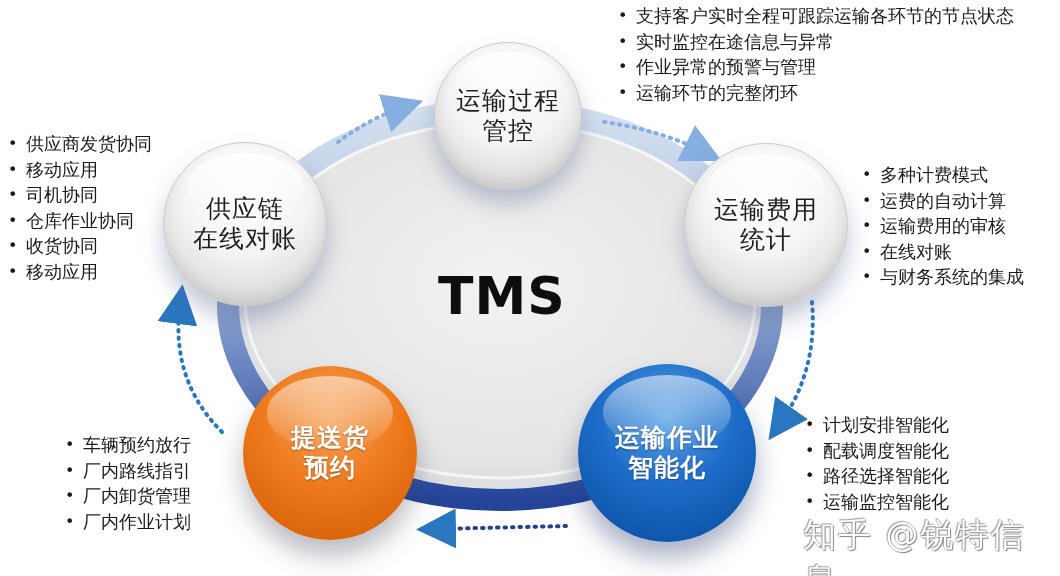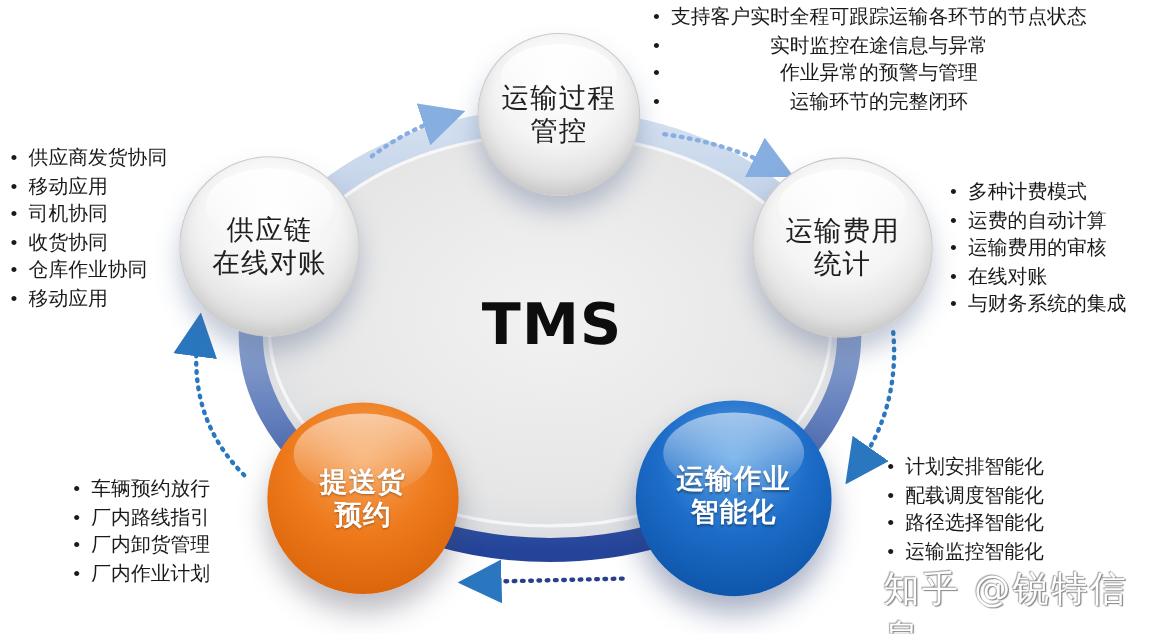--- a/index.html
+++ b/index.html
@@ -65,51 +65,51 @@
 
     <path d="M338,142 Q370,118 404,107" fill="none" stroke="#86aee0" stroke-width="4" stroke-dasharray="1.5 6" stroke-linecap="round" marker-end="url(#arrowHeadLight)"></path>
     <path d="M604,122 Q660,130 704,152" fill="none" stroke="#86aee0" stroke-width="4" stroke-dasharray="1.5 6" stroke-linecap="round" marker-end="url(#arrowHeadLight)"></path>
     <path d="M812,302 Q818,370 780,424" fill="none" stroke="#2a77c0" stroke-width="4" stroke-dasharray="1.5 6" stroke-linecap="round" marker-end="url(#arrowHead)"></path>
     <path d="M566,526 L436,529" fill="none" stroke="#2a3f8e" stroke-width="4" stroke-dasharray="1.5 6" stroke-linecap="round" marker-end="url(#arrowHead)"></path>
     <path d="M222,432 Q170,380 180,304" fill="none" stroke="#2a77c0" stroke-width="4" stroke-dasharray="1.5 6" stroke-linecap="round" marker-end="url(#arrowHead)"></path>
   </svg>
 
   <div class="center-title">TMS</div>
 
-  <div class="sphere white" style="left:434px; top:30px; width:146px; height:146px;">
+  <div class="sphere white" style="left:434px; top:42px; width:146px; height:146px;">
     <div class="gloss"></div>
     <div class="label">运输过程
 管控</div>
   </div>
 
   <div class="sphere white" style="left:684px; top:143px; width:162px; height:162px;">
     <div class="gloss"></div>
     <div class="label">运输费用
 统计</div>
   </div>
 
-  <div class="sphere blue" style="left:578px; top:364px; width:178px; height:178px;font-family:Liberation Mono, monospace;">
+  <div class="sphere blue" style="left:578px; top:364px; width:178px; height:178px;">
     <div class="gloss"></div>
     <div class="label">运输作业
 智能化</div>
   </div>
 
   <div class="sphere orange" style="left:243px; top:366px; width:174px; height:174px;">
     <div class="gloss"></div>
     <div class="label">提送货
 预约</div>
   </div>
 
   <div class="sphere white" style="left:163px; top:142px; width:162px; height:162px;">
     <div class="gloss"></div>
     <div class="label">供应链
 在线对账</div>
   </div>
 
-  <ul class="bullets" style="left:590px; top:3px;text-align:center;">
+  <ul class="bullets" style="left:616px; top:3px;">
     <li>支持客户实时全程可跟踪运输各环节的节点状态</li>
     <li>实时监控在途信息与异常</li>
     <li>作业异常的预警与管理</li>
     <li>运输环节的完整闭环</li>
   </ul>
 
   <ul class="bullets" style="left:860px; top:162px;">
     <li>多种计费模式</li>
     <li>运费的自动计算</li>
     <li>运输费用的审核</li>
@@ -128,19 +128,19 @@
     <li>车辆预约放行</li>
     <li>厂内路线指引</li>
     <li>厂内卸货管理</li>
     <li>厂内作业计划</li>
   </ul>
 
   <ul class="bullets" style="left:6px; top:131px;">
     <li>供应商发货协同</li>
     <li>移动应用</li>
     <li>司机协同</li>
+    <li>仓库作业协同</li>
     <li>收货协同</li>
-    <li>仓库作业协同</li>
     <li>移动应用</li>
   </ul>
 
   <div class="watermark">知乎 @锐特信息</div>
 </div>
 
 </body></html>

